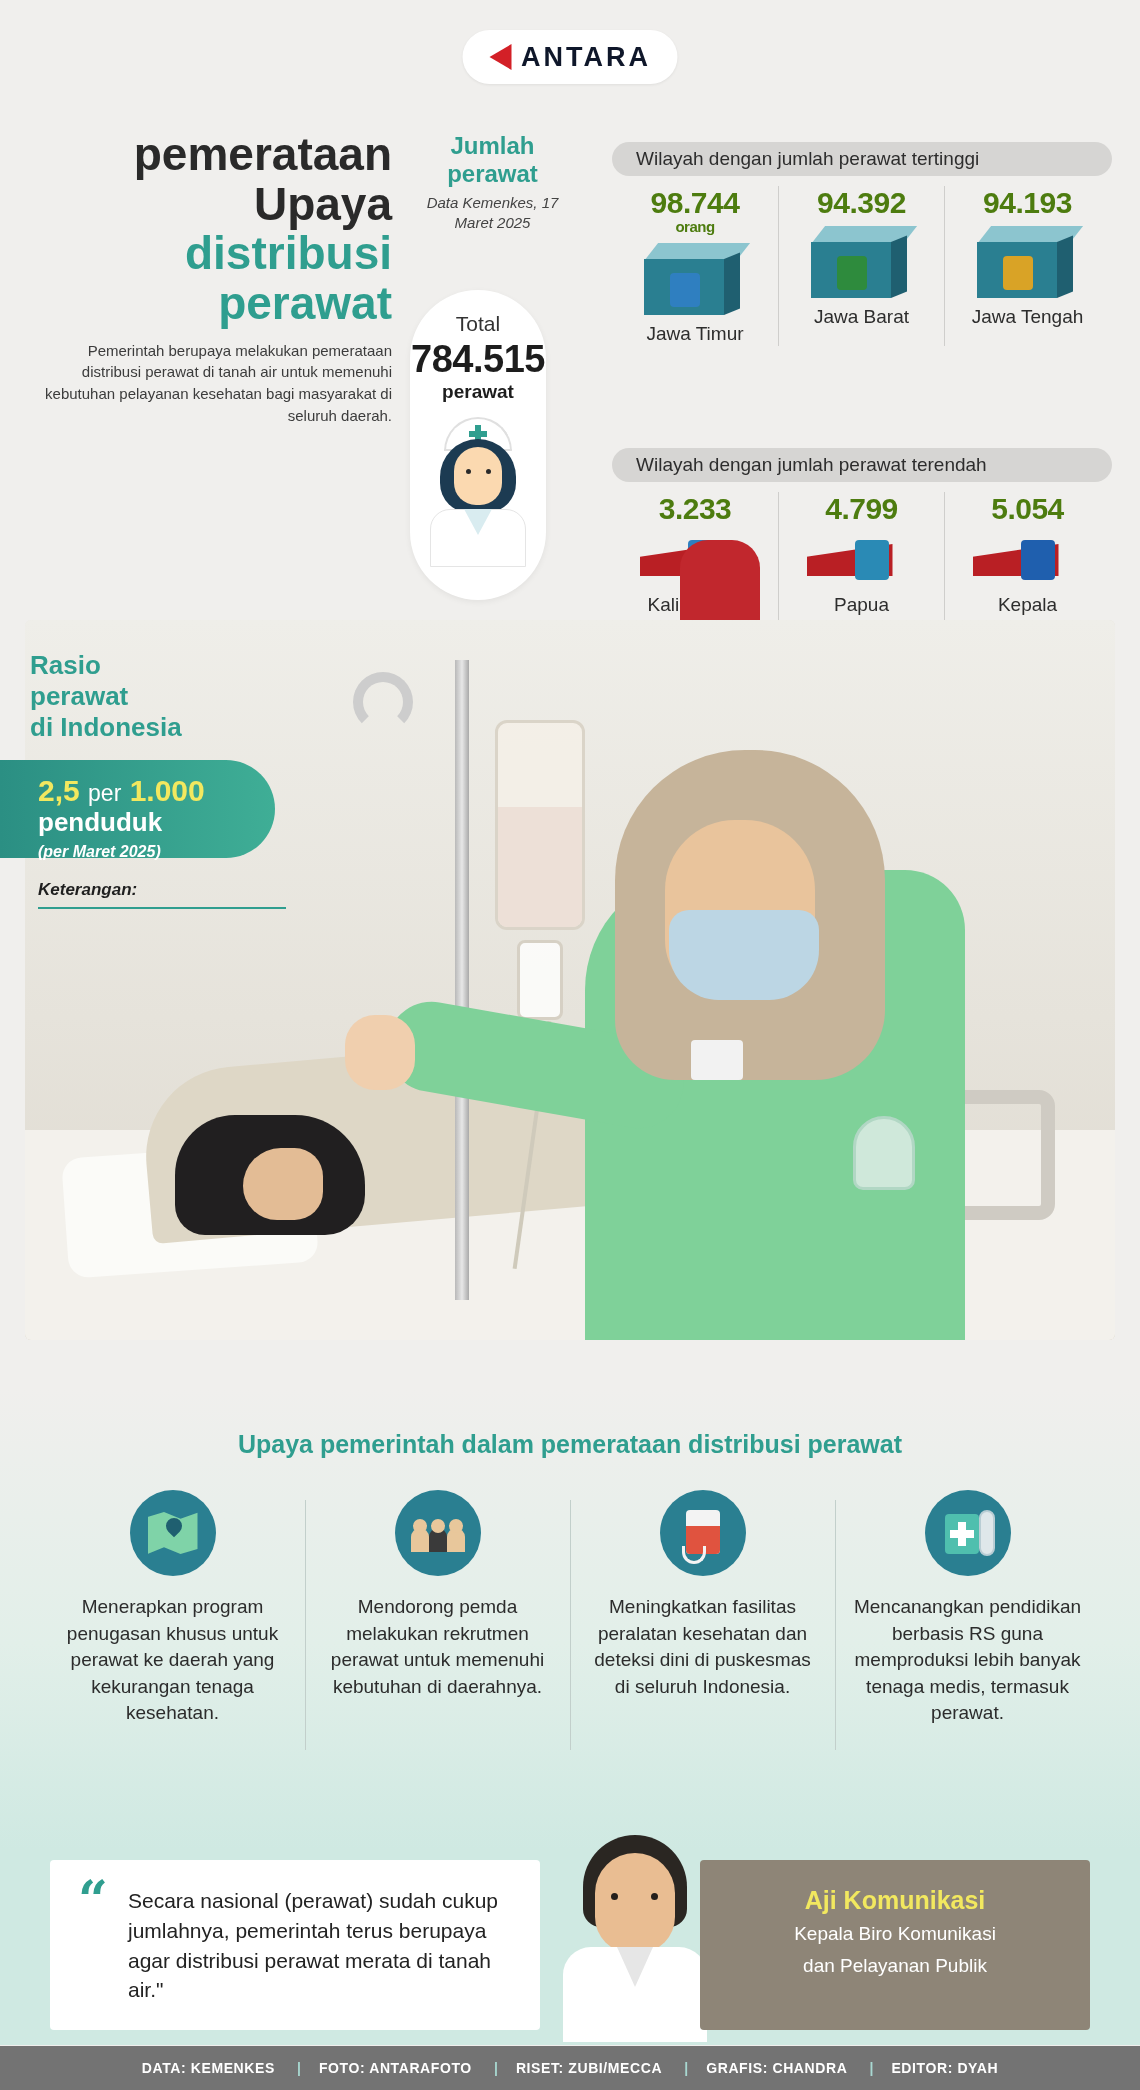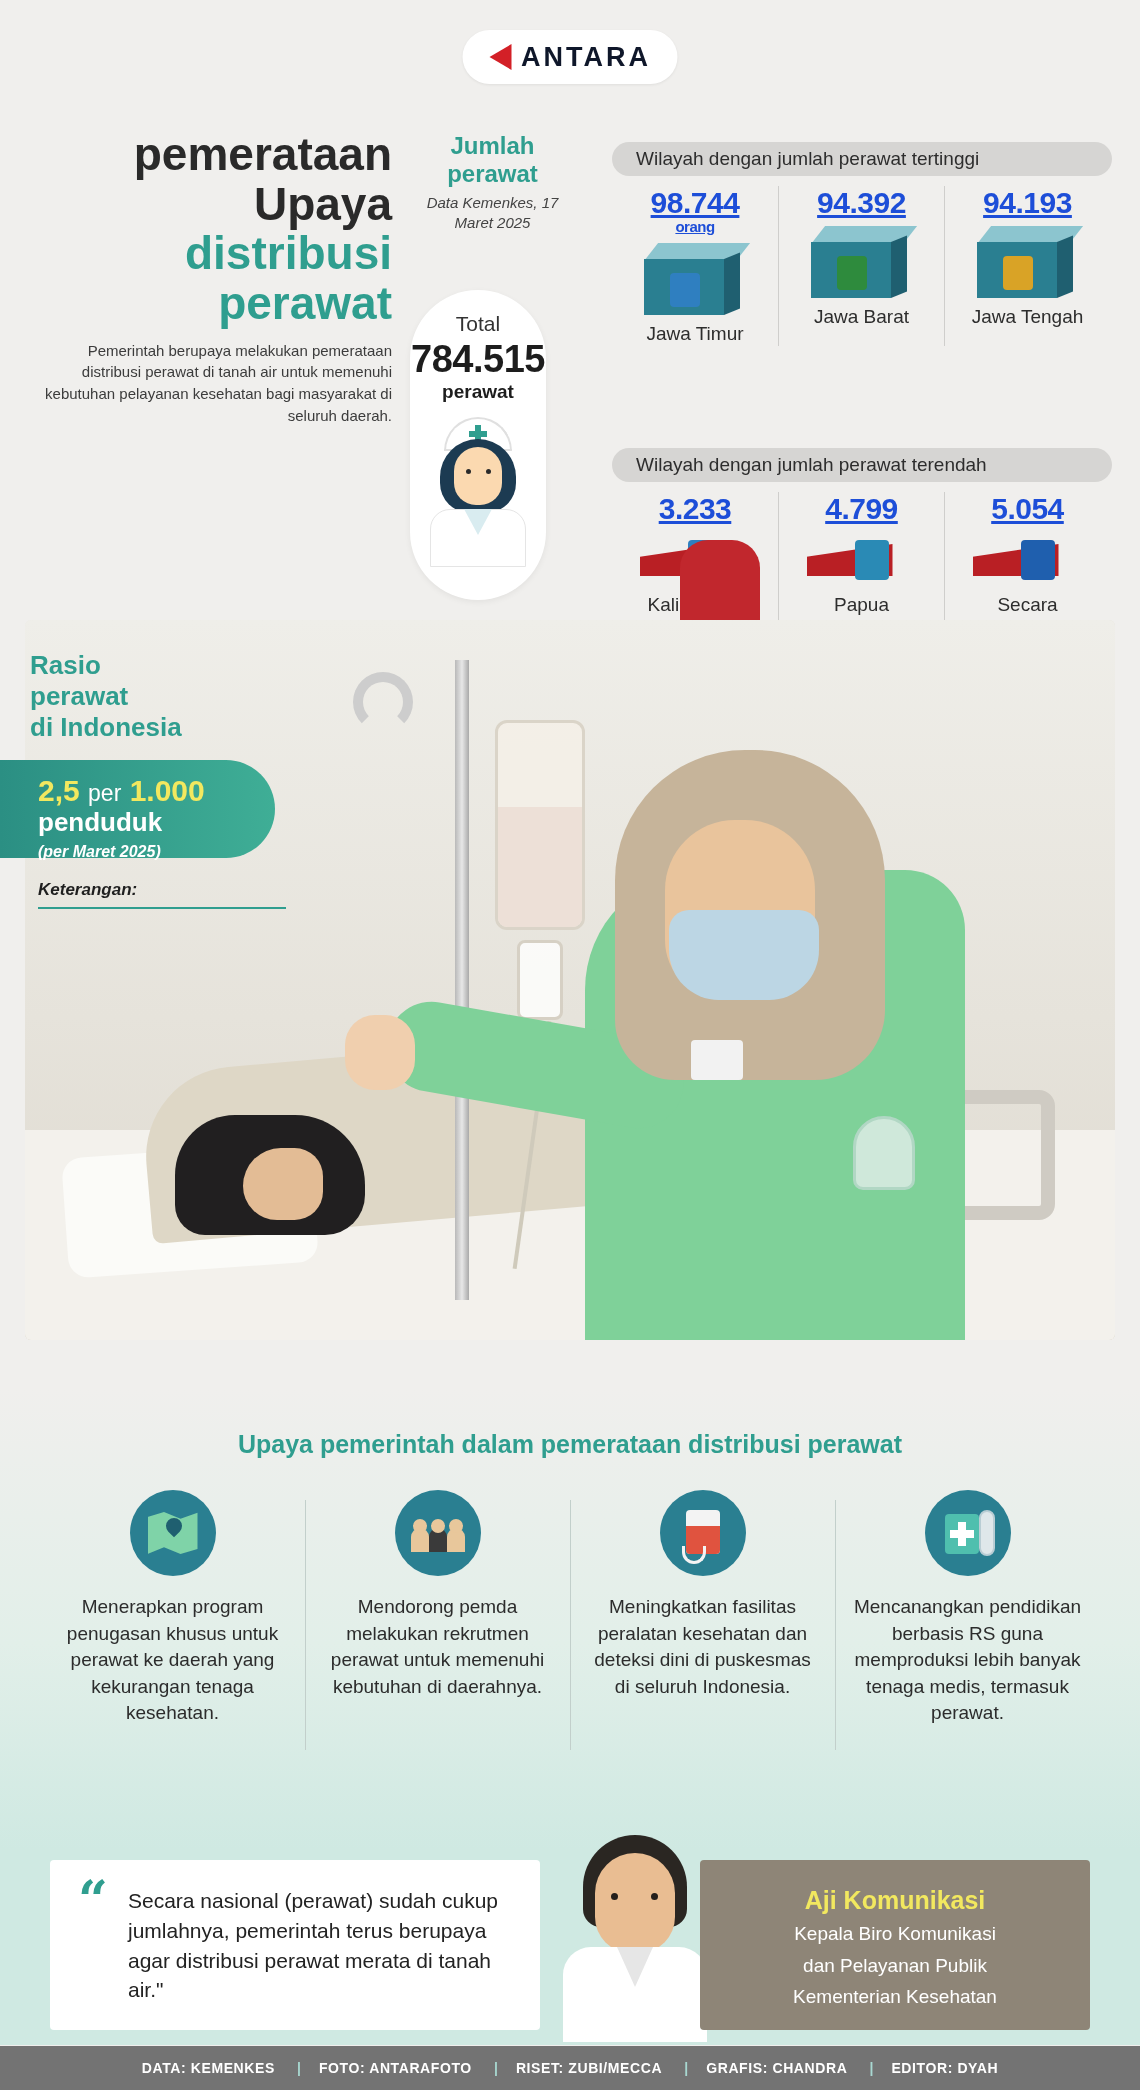--- a/index.html
+++ b/index.html
@@ -60,21 +60,21 @@
     display: flex; align-items: center; padding-left: 24px; font-size: 19px; color: #2d2d2d;
   }
   .panel-head.hi { left: 612px; top: 142px; width: 500px; }
   .panel-head.lo { left: 612px; top: 448px; width: 500px; }
 
   .regions { position: absolute; display: flex; }
   .regions.hi { left: 612px; top: 186px; width: 500px; }
   .regions.lo { left: 612px; top: 492px; width: 500px; }
   .region { width: 166px; text-align: center; position: relative; }
   .region + .region { border-left: 1px solid #cfcecc; }
-  .region-num { font-size: 30px; font-weight: bold; color: #1d4ed8; letter-spacing: -0.5px; text-decoration: underline; }
+  .region-num { font-size: 30px; font-weight: bold; color: #4d7c0f; letter-spacing: -0.5px; }
   .region-num .u { display: block; font-size: 15px; font-weight: bold; margin-top: -2px; }
   .region-name { font-size: 19px; color: #2d2d2d; line-height: 1.2; margin-top: 6px; }
 
   
   .box3d { width: 102px; height: 74px; margin: 8px auto 4px; position: relative; }
   .box-top { position: absolute; left: 0; top: 0; width: 92px; height: 18px; background: #8cc5cf; transform: skewX(-38deg); transform-origin: bottom left; }
   .box-front { position: absolute; left: 0; top: 16px; width: 80px; height: 56px; background: #2a7f91; }
   .box-side { position: absolute; left: 80px; top: 16px; width: 16px; height: 56px; background: #1f5f70; transform: skewY(-22deg); transform-origin: top left; }
   .crest { position: absolute; left: 26px; top: 30px; width: 30px; height: 34px; border-radius: 4px; }
 
@@ -289,21 +289,21 @@
       </div>
       <div class="region-name">Papua</div>
       <div class="region-name" style="margin-top:0">Barat</div>
     </div>
     <div class="region">
       <div class="region-num">5.054</div>
       <div class="flag">
         <div class="flag-red"></div>
         <div class="crest-sm" style="background:#1f5fae"></div>
       </div>
-      <div class="region-name">Secara</div>
+      <div class="region-name">Kepala</div>
       <div class="region-name" style="margin-top:0">Belitung</div>
     </div>
   </div>
 
   <div class="mid">
     <div class="map-bg">
       <div class="isle" style="left:20px;top:30px;width:150px;height:60px;transform:rotate(35deg)"></div>
       <div class="isle" style="left:70px;top:120px;width:90px;height:180px;border-radius:40px;transform:rotate(12deg)"></div>
       <div class="isle" style="left:180px;top:190px;width:210px;height:70px;"></div>
       <div class="isle" style="left:240px;top:60px;width:190px;height:150px;border-radius:60px;"></div>
@@ -429,21 +429,20 @@
     <div class="po-eye l"></div>
     <div class="po-eye r"></div>
     <div class="po-body"></div>
     <div class="po-collar"></div>
   </div>
 
   <div class="speaker-card">
     <div class="sp-name">Aji Komunikasi</div>
     <div class="sp-role">Kepala Biro Komunikasi</div>
     <div class="sp-role">dan Pelayanan Publik</div>
-    <div class="sp-role">Kementerian Kesehatan</div>
   </div>
 
   <div class="footer">
     <span class="f-item">DATA: KEMENKES</span>
     <span class="f-item">FOTO: ANTARAFOTO</span>
     <span class="f-item">RISET: ZUBI/MECCA</span>
     <span class="f-item">GRAFIS: CHANDRA</span>
     <span class="f-item">EDITOR: DYAH</span>
   </div>
 

